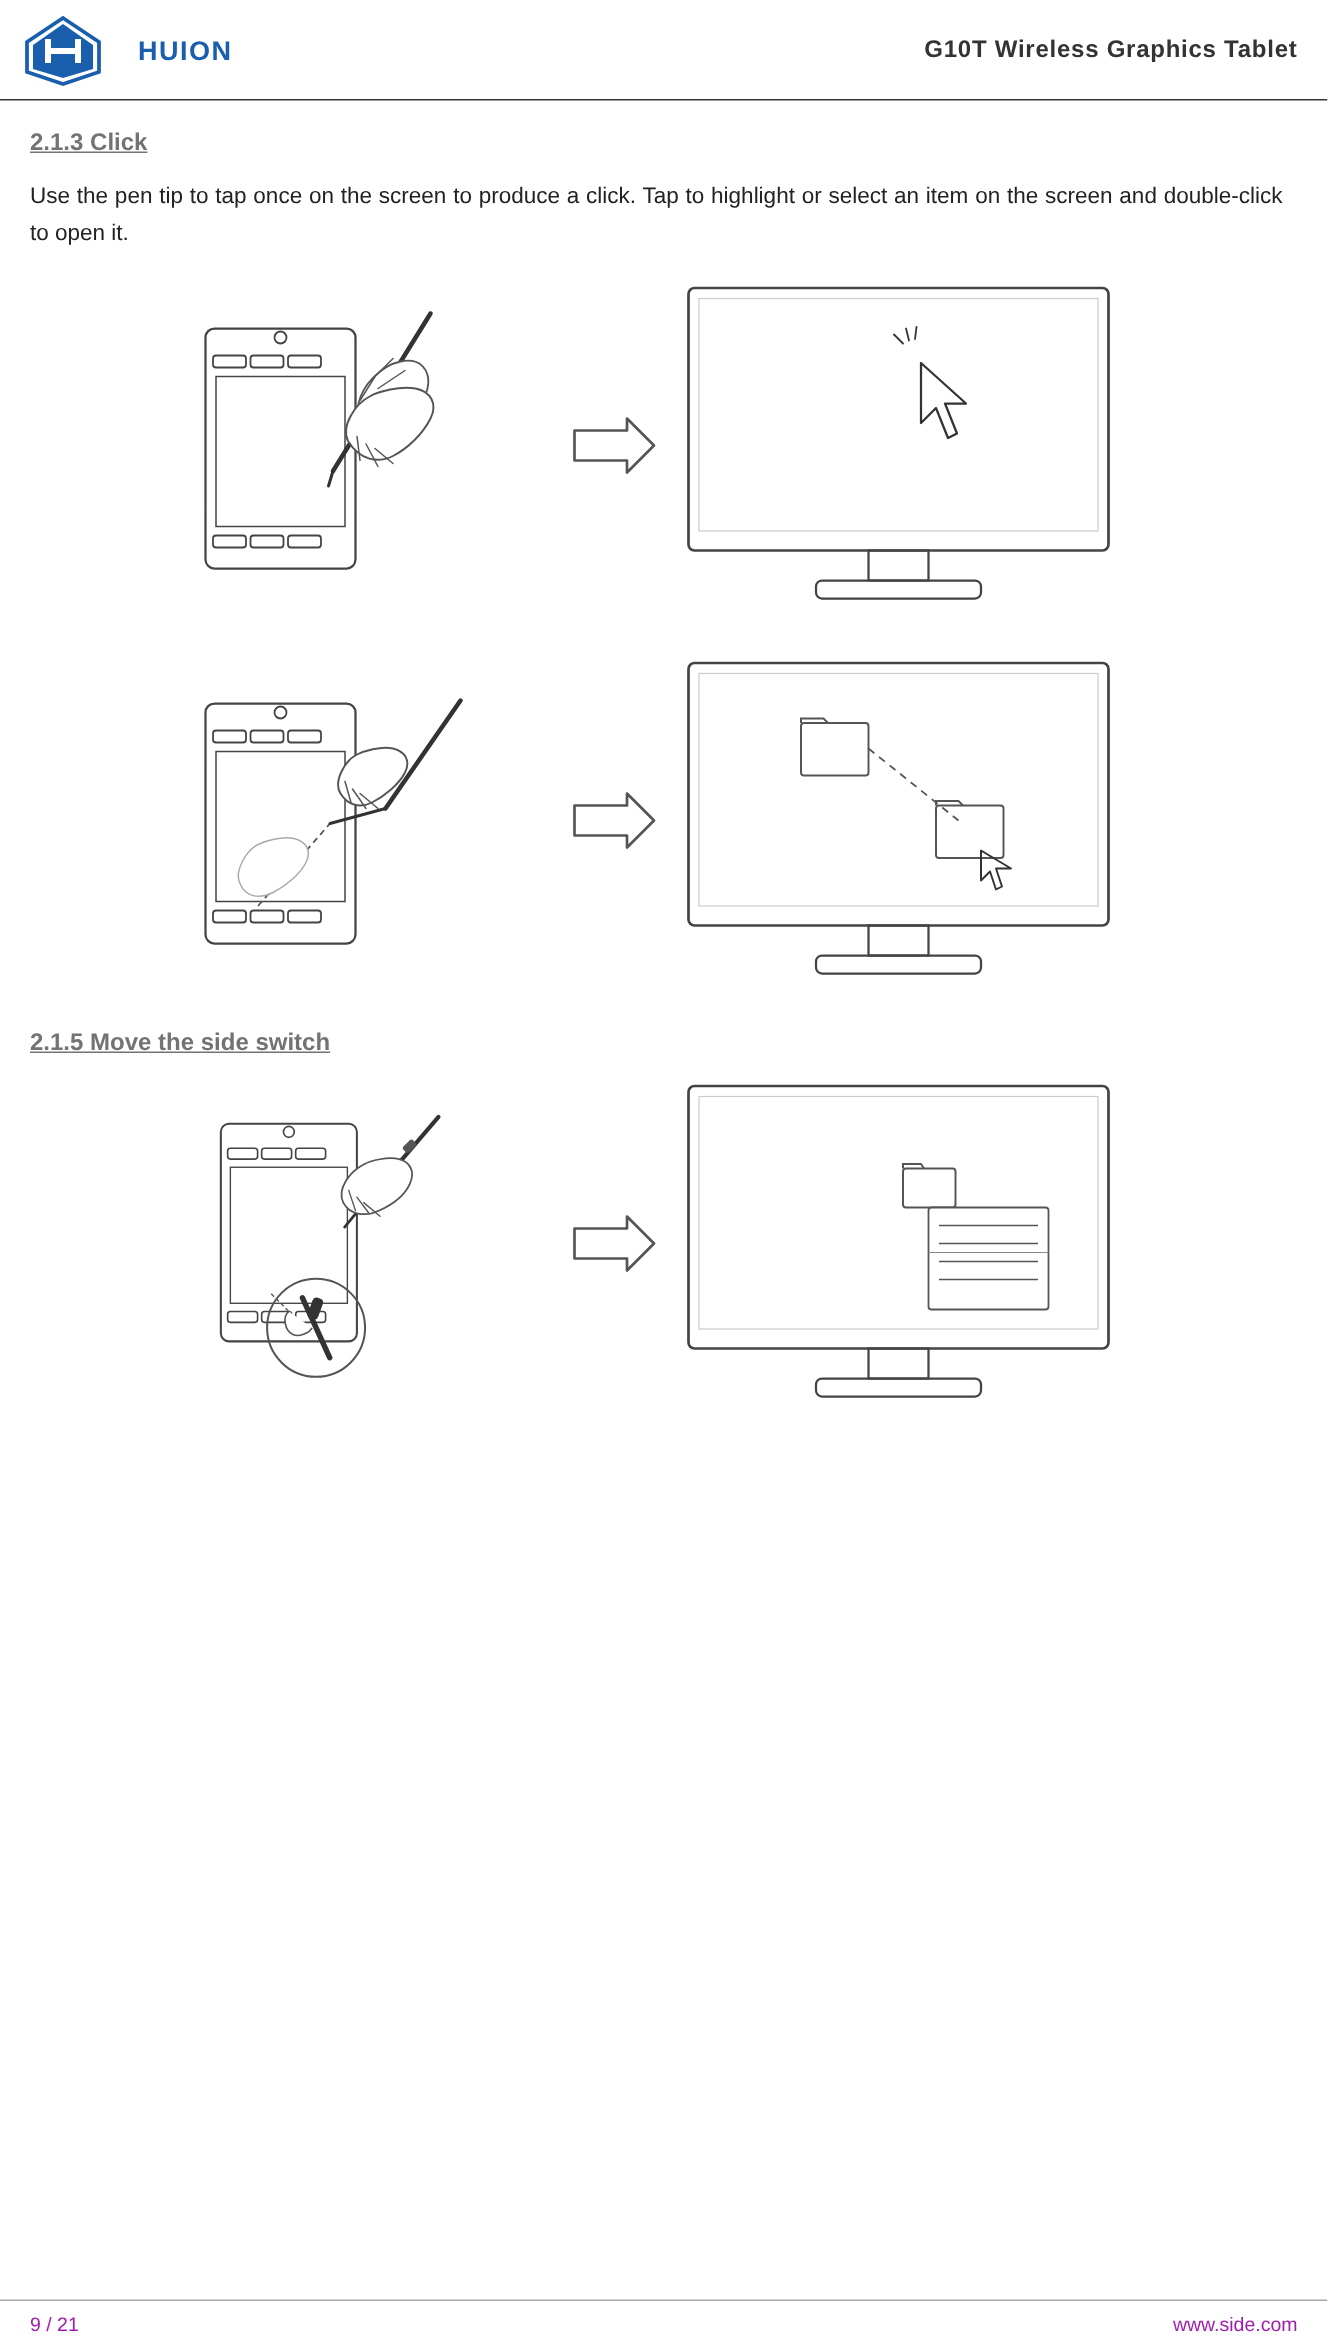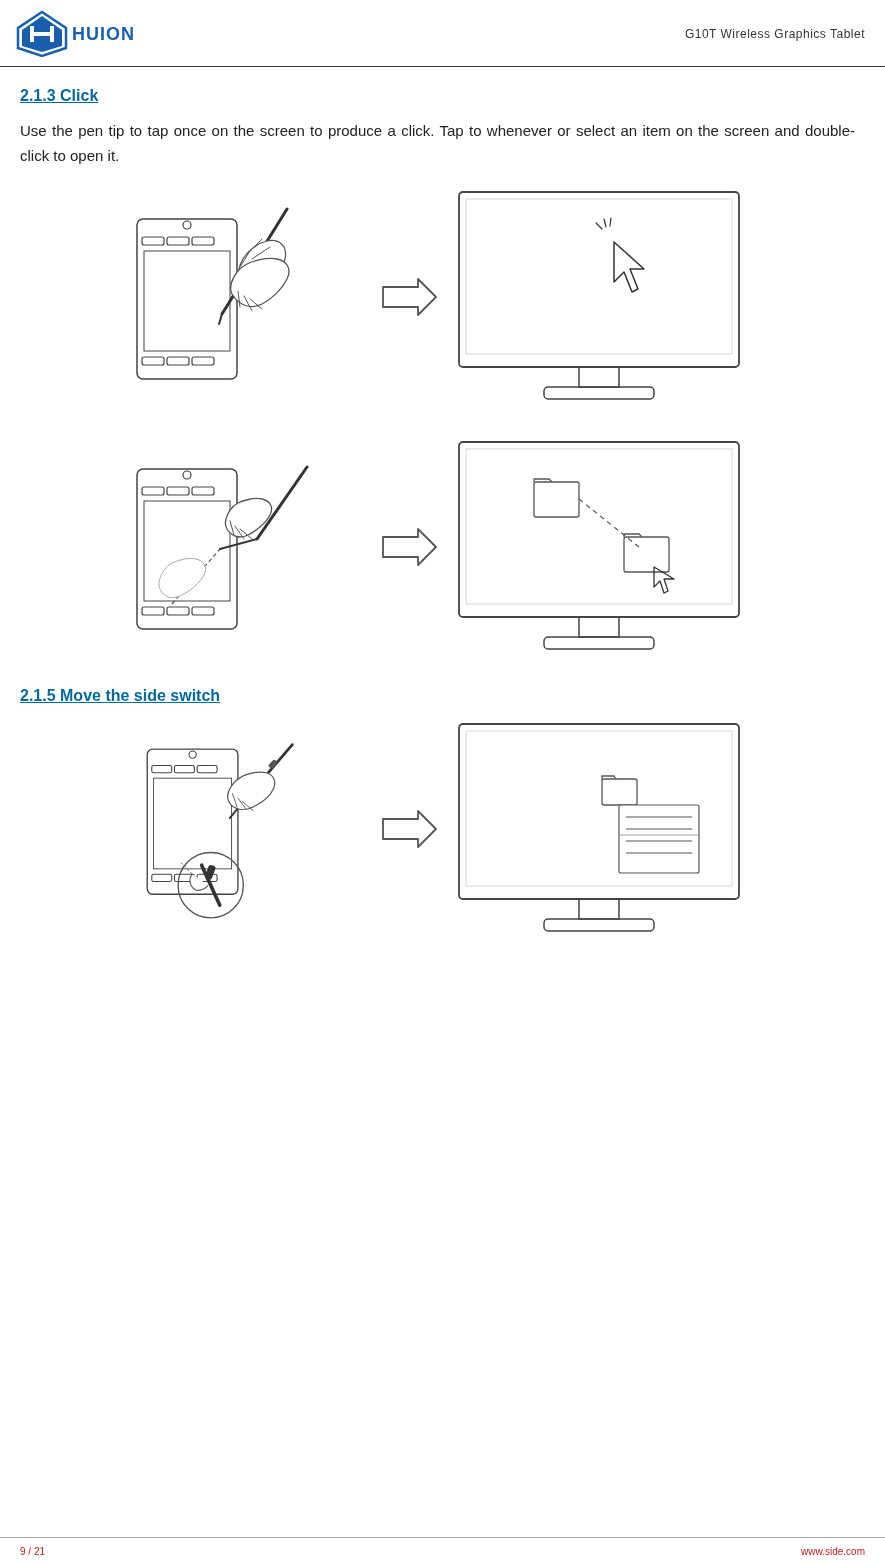--- a/index.html
+++ b/index.html
@@ -17,43 +17,43 @@
     .header {
       display: flex;
       align-items: center;
       justify-content: space-between;
       padding: 10px 20px 8px 16px;
       border-bottom: 1.5px solid #333;
     }
     .logo-container {
       display: flex;
       align-items: center;
-      gap: 4px;
+      gap: 24px;
     }
     .logo-svg { width: 52px; height: 48px; }
     .header-title {
-      font-size: 12px;
-      font-weight: normal;
+      font-size: 16px;
+      font-weight: bold;
       color: #333;
       letter-spacing: 0.5px;
     }
 
     
     .content {
       padding: 20px 30px 40px 20px;
     }
 
     
     .section-title {
       font-size: 16px;
       font-weight: bold;
       text-decoration: underline;
       margin-bottom: 14px;
       margin-top: 0;
-      color: #0369a1;
+      color: #737373;
     }
 
     
     .body-text {
       font-size: 15px;
       line-height: 1.65;
       margin-bottom: 18px;
       text-align: justify;
     }
 
@@ -77,22 +77,22 @@
     .footer {
       position: absolute;
       bottom: 0;
       left: 0;
       right: 0;
       display: flex;
       justify-content: space-between;
       align-items: flex-end;
       padding: 8px 20px;
       border-top: 1px solid #aaa;
-      font-size: 10px;
-      color: #b91c1c;
+      font-size: 13px;
+      color: #a21caf;
     }
 
     
     .tablet-illus {
       width: 230px;
       height: 195px;
     }
 
     
     .monitor-illus {
@@ -122,21 +122,21 @@
     </svg>
     <span style="font-size:18px;font-weight:bold;color:#1a5fad;letter-spacing:1px;">HUION</span>
   </div>
   <div class="header-title">G10T Wireless Graphics Tablet</div>
 </div>
 
 <div class="content">
 
   <div class="section">
     <p class="section-title">2.1.3 Click</p>
-    <p class="body-text">Use the pen tip to tap once on the screen to produce a click. Tap to whenever or select an item on the screen and double-click to open it.</p>
+    <p class="body-text">Use the pen tip to tap once on the screen to produce a click. Tap to highlight or select an item on the screen and double-click to open it.</p>
 
     <div class="illus-row">
 
       <svg class="tablet-illus" viewBox="0 0 230 195" xmlns="http://www.w3.org/2000/svg">
 
         <rect x="5" y="20" width="100" height="160" rx="6" ry="6" fill="none" stroke="#444" stroke-width="1.5"></rect>
 
         <circle cx="55" cy="26" r="4" fill="none" stroke="#444" stroke-width="1.2"></circle>
 
         <rect x="10" y="38" width="22" height="8" rx="2" fill="none" stroke="#444" stroke-width="1.2"></rect>

